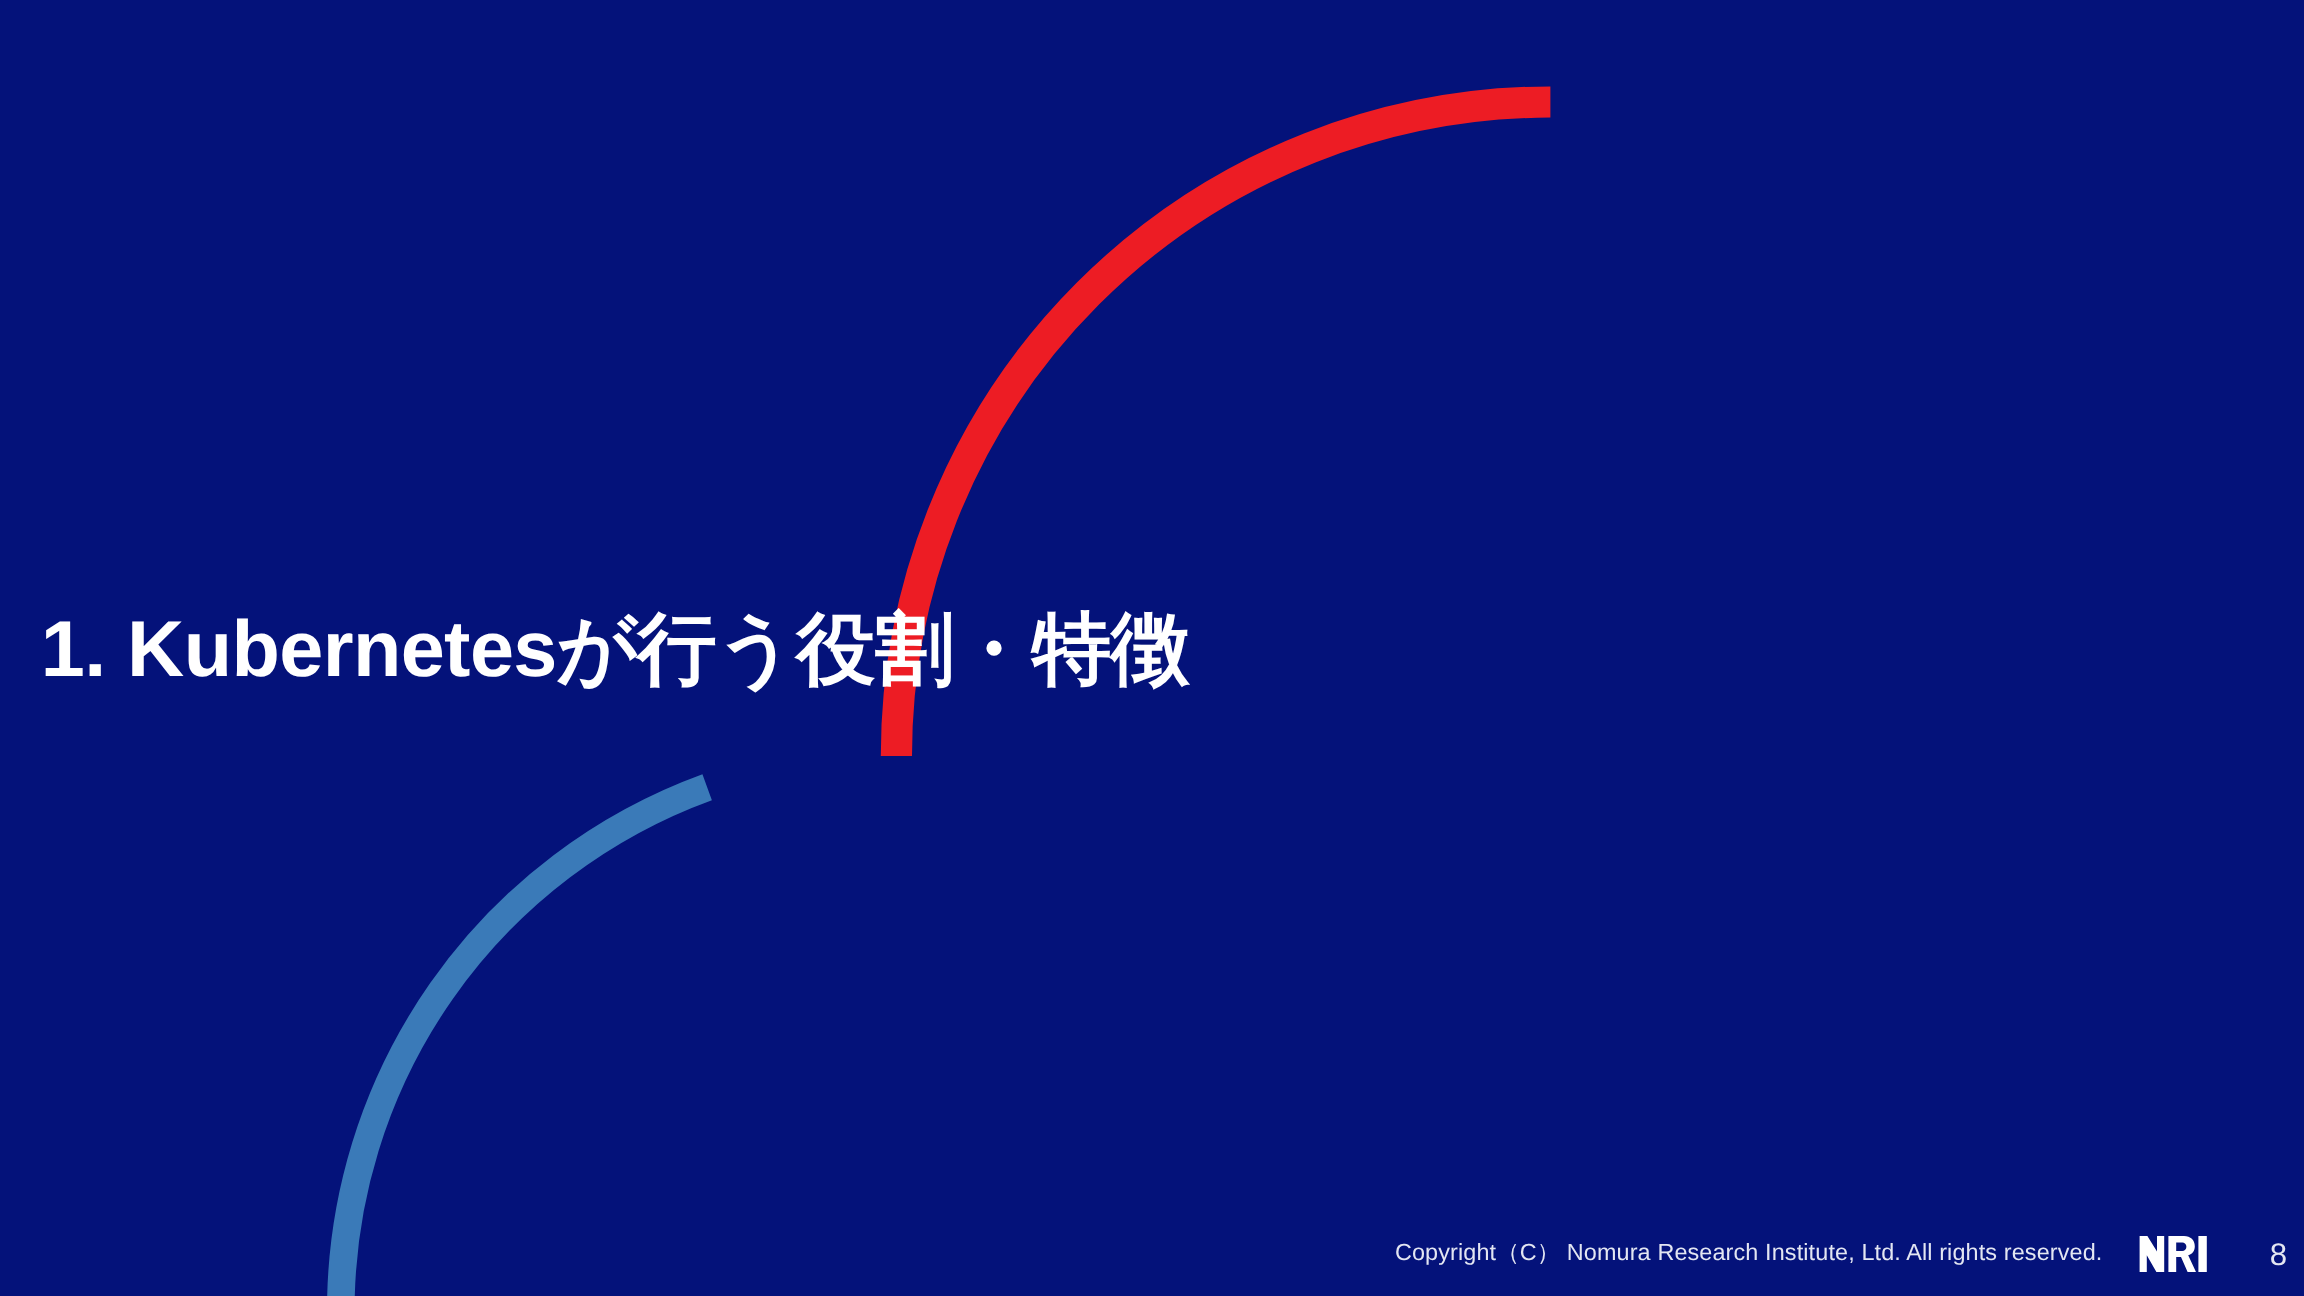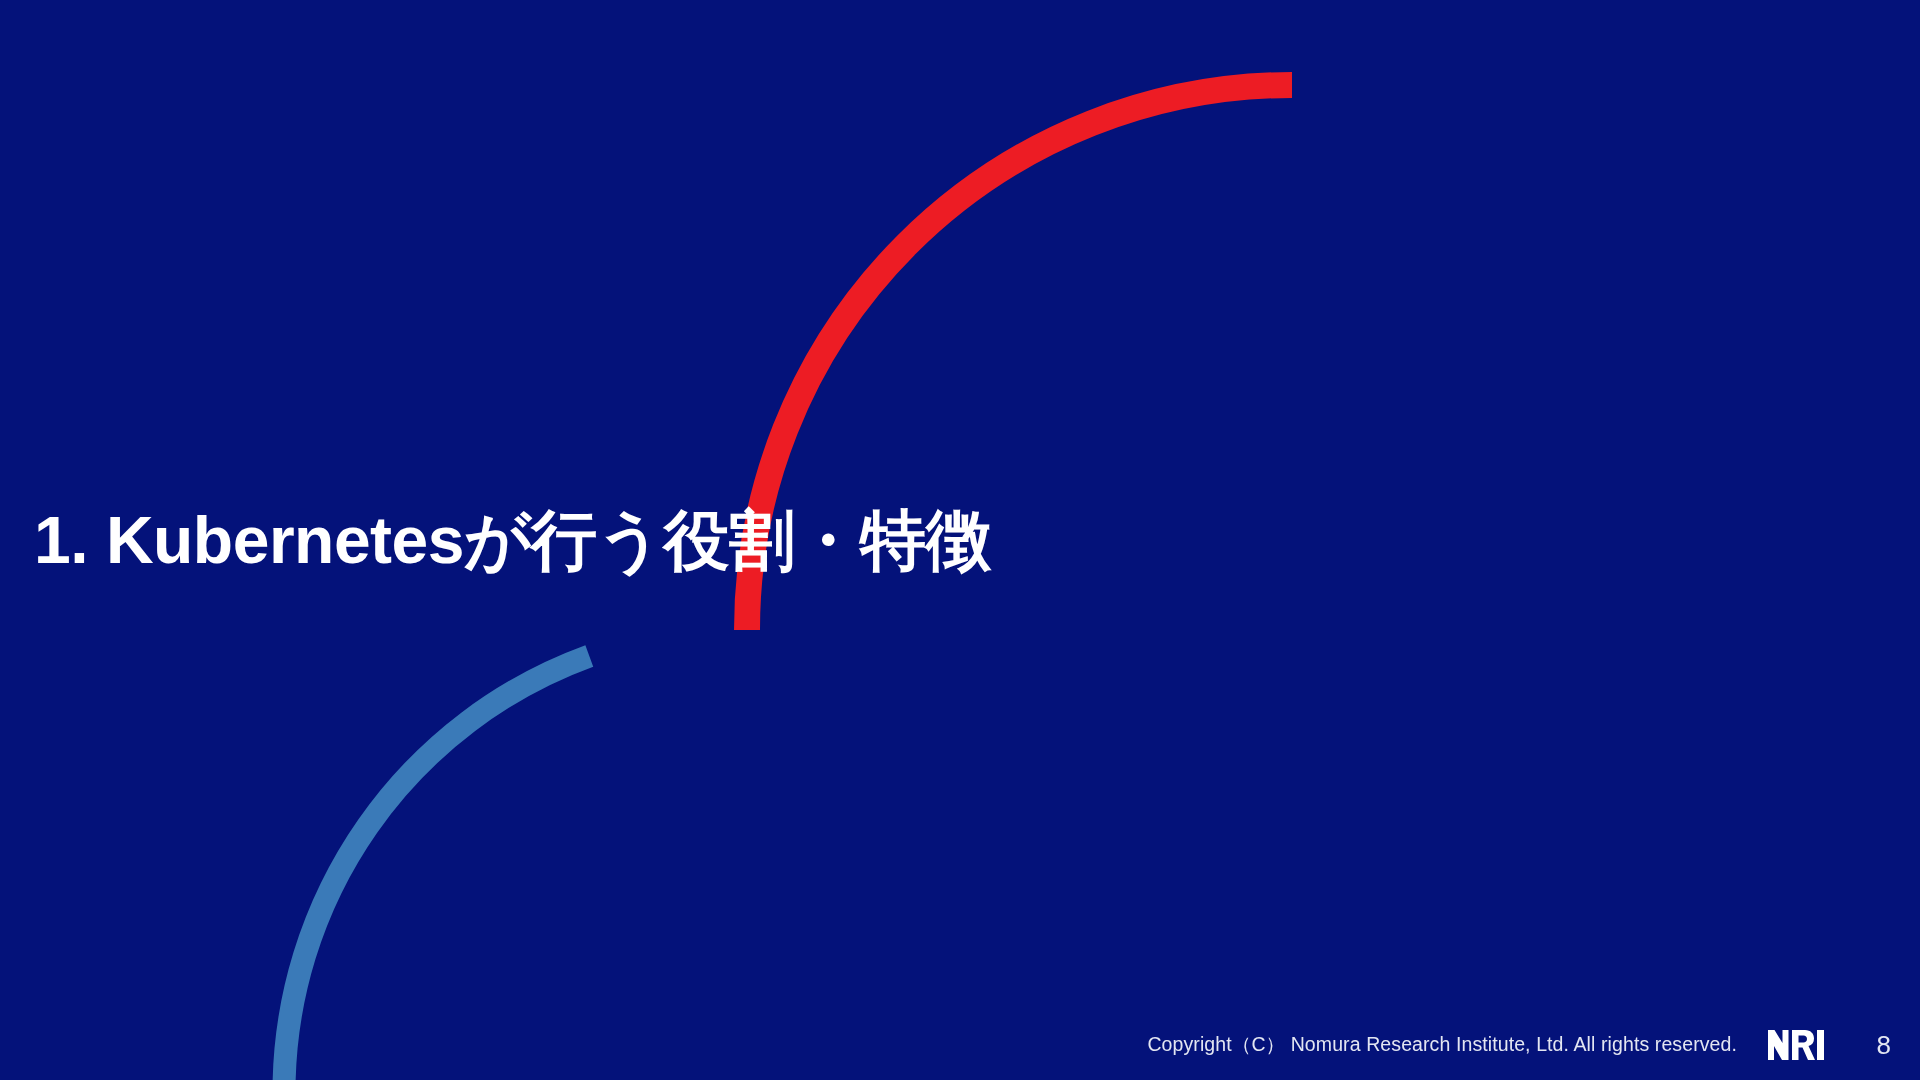--- a/index.html
+++ b/index.html
@@ -51,21 +51,21 @@
   
   #footer {
     position: absolute;
     left: 0;
     bottom: 0;
     width: 1920px;
     height: 70px;
     display: flex;
     align-items: center;
     justify-content: flex-end;
-    padding-right: 29px;
+    padding-right: 14px;
   }
 
   #copyright-text {
     color: #e3e6f2;
     font-size: 19.5px;
     font-weight: normal;
     line-height: 1;
     white-space: nowrap;
     letter-spacing: 0.1px;
   }

